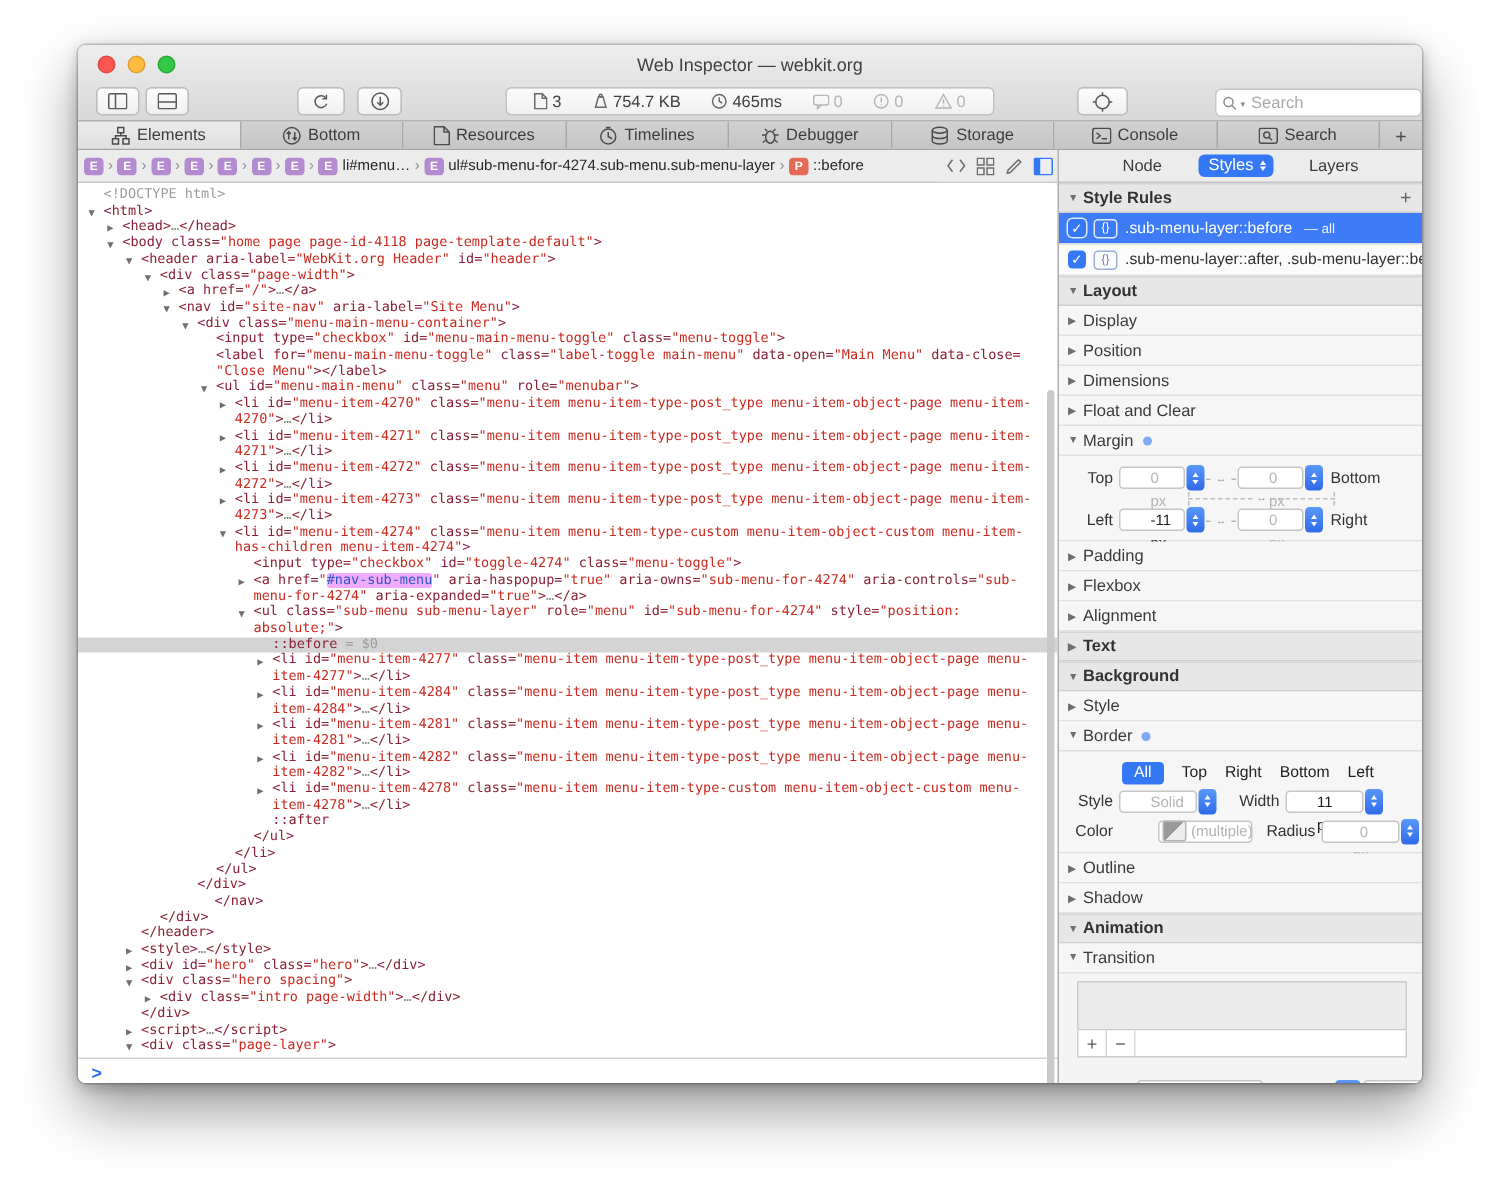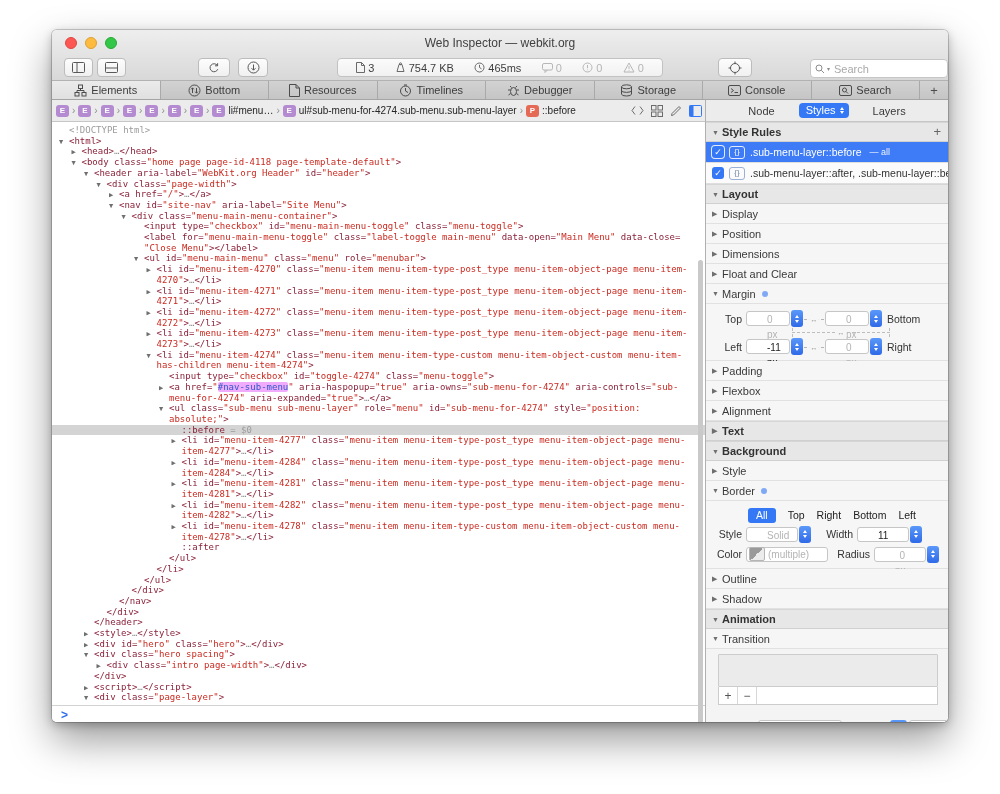--- a/index.html
+++ b/index.html
@@ -431,21 +431,21 @@
             <div class="ln" style="padding-left: 129.5px;"><span class="tk-v">item-4281"</span><span class="tk-t">&gt;</span><span class="tk-e">…</span><span class="tk-t">&lt;/li&gt;</span></div>
             <div class="ln" style="padding-left: 129.5px;"><span class="tri">▶</span><span class="tk-t">&lt;li id=</span><span class="tk-v">"menu-item-4282"</span><span class="tk-t"> class=</span><span class="tk-v">"menu-item menu-item-type-post_type menu-item-object-page menu-</span></div>
             <div class="ln" style="padding-left: 129.5px;"><span class="tk-v">item-4282"</span><span class="tk-t">&gt;</span><span class="tk-e">…</span><span class="tk-t">&lt;/li&gt;</span></div>
             <div class="ln" style="padding-left: 129.5px;"><span class="tri">▶</span><span class="tk-t">&lt;li id=</span><span class="tk-v">"menu-item-4278"</span><span class="tk-t"> class=</span><span class="tk-v">"menu-item menu-item-type-custom menu-item-object-custom menu-</span></div>
             <div class="ln" style="padding-left: 129.5px;"><span class="tk-v">item-4278"</span><span class="tk-t">&gt;</span><span class="tk-e">…</span><span class="tk-t">&lt;/li&gt;</span></div>
             <div class="ln" style="padding-left: 129.5px;"><span class="tk-p">::after</span></div>
             <div class="ln" style="padding-left: 117px;"><span class="tk-t">&lt;/ul&gt;</span></div>
             <div class="ln" style="padding-left: 104.5px;"><span class="tk-t">&lt;/li&gt;</span></div>
             <div class="ln" style="padding-left: 92px;"><span class="tk-t">&lt;/ul&gt;</span></div>
             <div class="ln" style="padding-left: 79.5px;"><span class="tk-t">&lt;/div&gt;</span></div>
-            <div class="ln" style="padding-left: 67px;"><span class="tk-t">&lt;/nav&gt;</span></div>
+            <div class="ln" style="padding-left: 91px;"><span class="tk-t">&lt;/nav&gt;</span></div>
             <div class="ln" style="padding-left: 54.5px;"><span class="tk-t">&lt;/div&gt;</span></div>
             <div class="ln" style="padding-left: 42px;"><span class="tk-t">&lt;/header&gt;</span></div>
             <div class="ln" style="padding-left: 42px;"><span class="tri">▶</span><span class="tk-t">&lt;style&gt;</span><span class="tk-e">…</span><span class="tk-t">&lt;/style&gt;</span></div>
             <div class="ln" style="padding-left: 42px;"><span class="tri">▶</span><span class="tk-t">&lt;div id=</span><span class="tk-v">"hero"</span><span class="tk-t"> class=</span><span class="tk-v">"hero"</span><span class="tk-t">&gt;</span><span class="tk-e">…</span><span class="tk-t">&lt;/div&gt;</span></div>
             <div class="ln" style="padding-left: 42px;"><span class="tri">▼</span><span class="tk-t">&lt;div class=</span><span class="tk-v">"hero spacing"</span><span class="tk-t">&gt;</span></div>
             <div class="ln" style="padding-left: 54.5px;"><span class="tri">▶</span><span class="tk-t">&lt;div class=</span><span class="tk-v">"intro page-width"</span><span class="tk-t">&gt;</span><span class="tk-e">…</span><span class="tk-t">&lt;/div&gt;</span></div>
             <div class="ln" style="padding-left: 42px;"><span class="tk-t">&lt;/div&gt;</span></div>
             <div class="ln" style="padding-left: 42px;"><span class="tri">▶</span><span class="tk-t">&lt;script&gt;</span><span class="tk-e">…</span><span class="tk-t">&lt;/script&gt;</span></div>
             <div class="ln" style="padding-left: 42px;"><span class="tri">▼</span><span class="tk-t">&lt;div class=</span><span class="tk-v">"page-layer"</span><span class="tk-t">&gt;</span></div>
           </div>
@@ -614,21 +614,21 @@
           <span class="field">
             <span class="fbox fdark" style="width:52px;">11 px</span>
             <span class="stepper">
                   <i class="uptri"></i>
                   <i class="dntri"></i>
                 </span>
           </span>
         </div>
         <div class="ed-row" style="height:20px;">
           <span class="ed-label" style="width:36px;margin-right:4px;">Color</span>
-          <span class="colorfield" style="width:82px;">
+          <span class="colorfield" style="width:63px;margin-left:26px;">
             <span class="swatch"></span>
             <span>(multiple)</span>
           </span>
           <span class="ed-label" style="width:42px;margin-right:4px;">Radius</span>
           <span class="field">
             <span class="fbox fgray" style="width:52px;">0 px</span>
             <span class="stepper">
                   <i class="uptri"></i>
                   <i class="dntri"></i>
                 </span>

